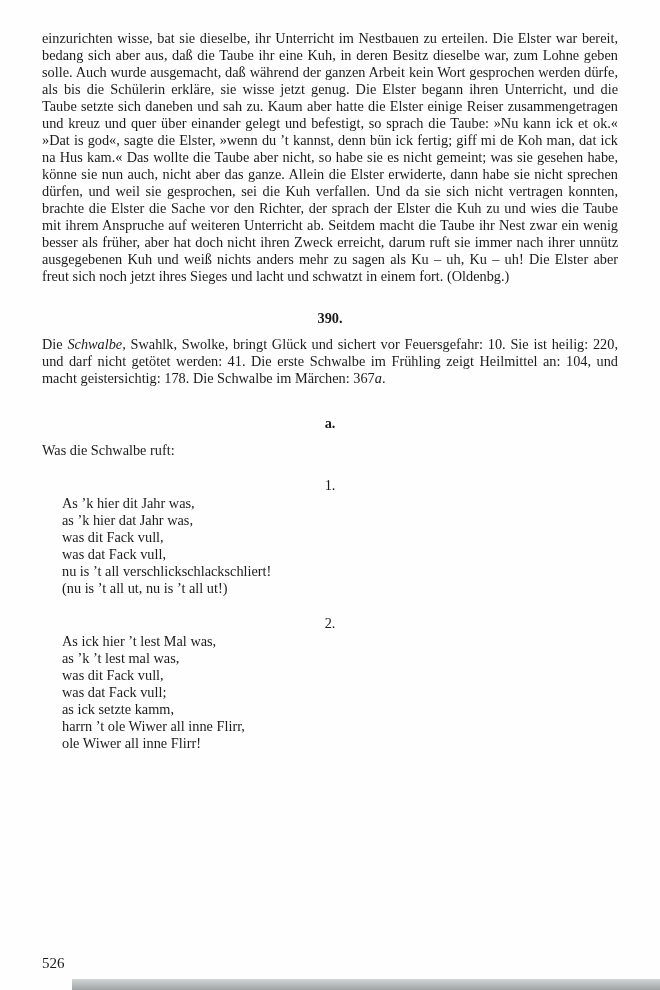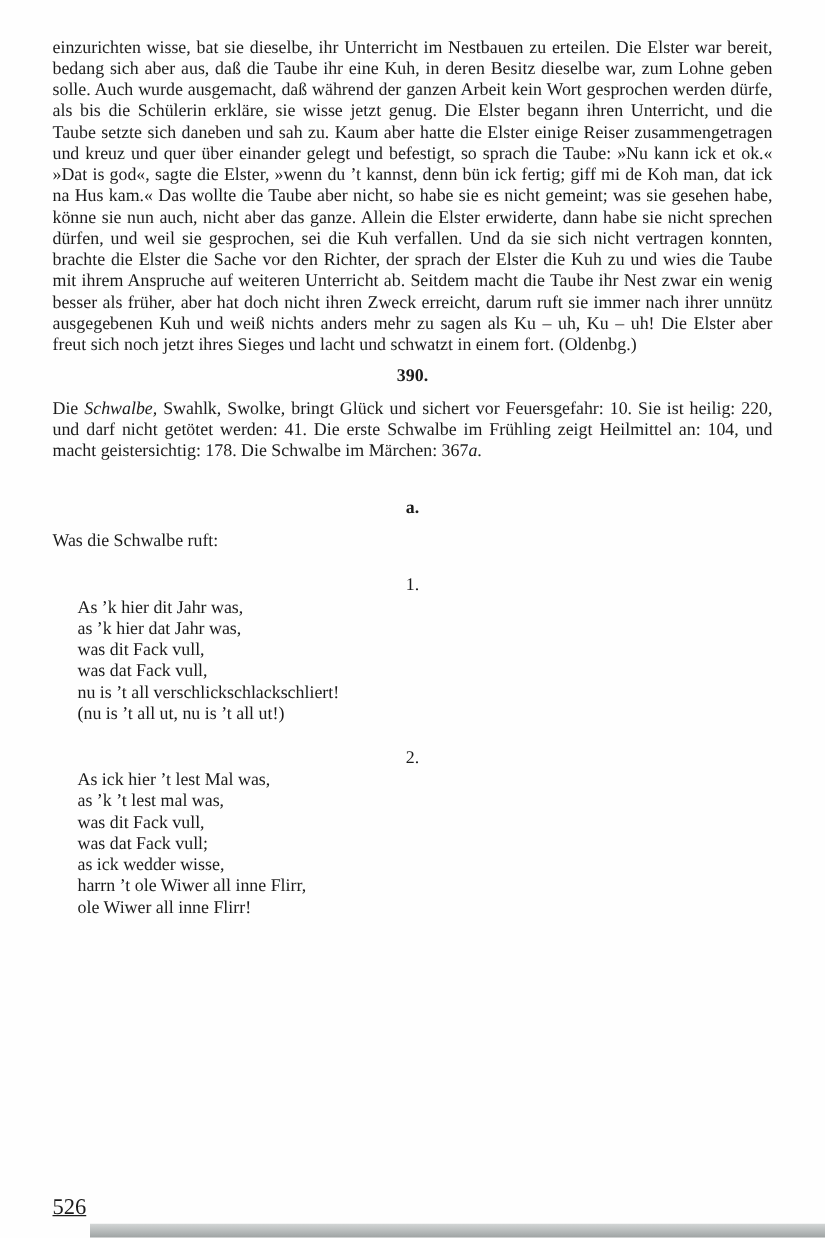--- a/index.html
+++ b/index.html
@@ -34,21 +34,21 @@
   .justify {
     text-align: justify;
   }
   .center {
     text-align: center;
   }
   .bold {
     font-weight: bold;
   }
   .section-number {
-    margin-top: 8px;
+    margin-top: 25px;
     margin-bottom: 9px;
   }
   .subsection-head {
     margin-top: 28px;
     margin-bottom: 10px;
   }
   .verse-intro {
     margin-bottom: 10px;
   }
   .verse-number {
@@ -58,22 +58,21 @@
   .verse {
     margin-left: 20px;
   }
   .verse-line {
     white-space: pre;
   }
   .page-number {
     position: absolute;
     left: 42px;
     top: 955px;
-    font-size: 18px;
-    text-decoration: underline;
+    font-size: 15px;
   }
   .scan-bottom-edge {
     position: absolute;
     left: 72px;
     bottom: 0;
     width: 588px;
     height: 11px;
     background: linear-gradient(to bottom, #d3d6d6, #9ea3a3);
   }
   i {
@@ -104,21 +103,21 @@
         <div class="verse-line">nu is ’t all verschlickschlackschliert!</div>
         <div class="verse-line">(nu is ’t all ut, nu is ’t all ut!)</div>
       </div>
 
     <p class="center verse-number">2.</p>
     <div class="verse">
         <div class="verse-line">As ick hier ’t lest Mal was,</div>
         <div class="verse-line">as ’k ’t lest mal was,</div>
         <div class="verse-line">was dit Fack vull,</div>
         <div class="verse-line">was dat Fack vull;</div>
-        <div class="verse-line">as ick wedder wisse,</div>
+        <div class="verse-line">as ick setzte kamm,</div>
         <div class="verse-line">harrn ’t ole Wiwer all inne Flirr,</div>
         <div class="verse-line">ole Wiwer all inne Flirr!</div>
       </div>
 
   </div>
 
   <div class="page-number">526</div>
   <div class="scan-bottom-edge"></div>
 </div>
 

